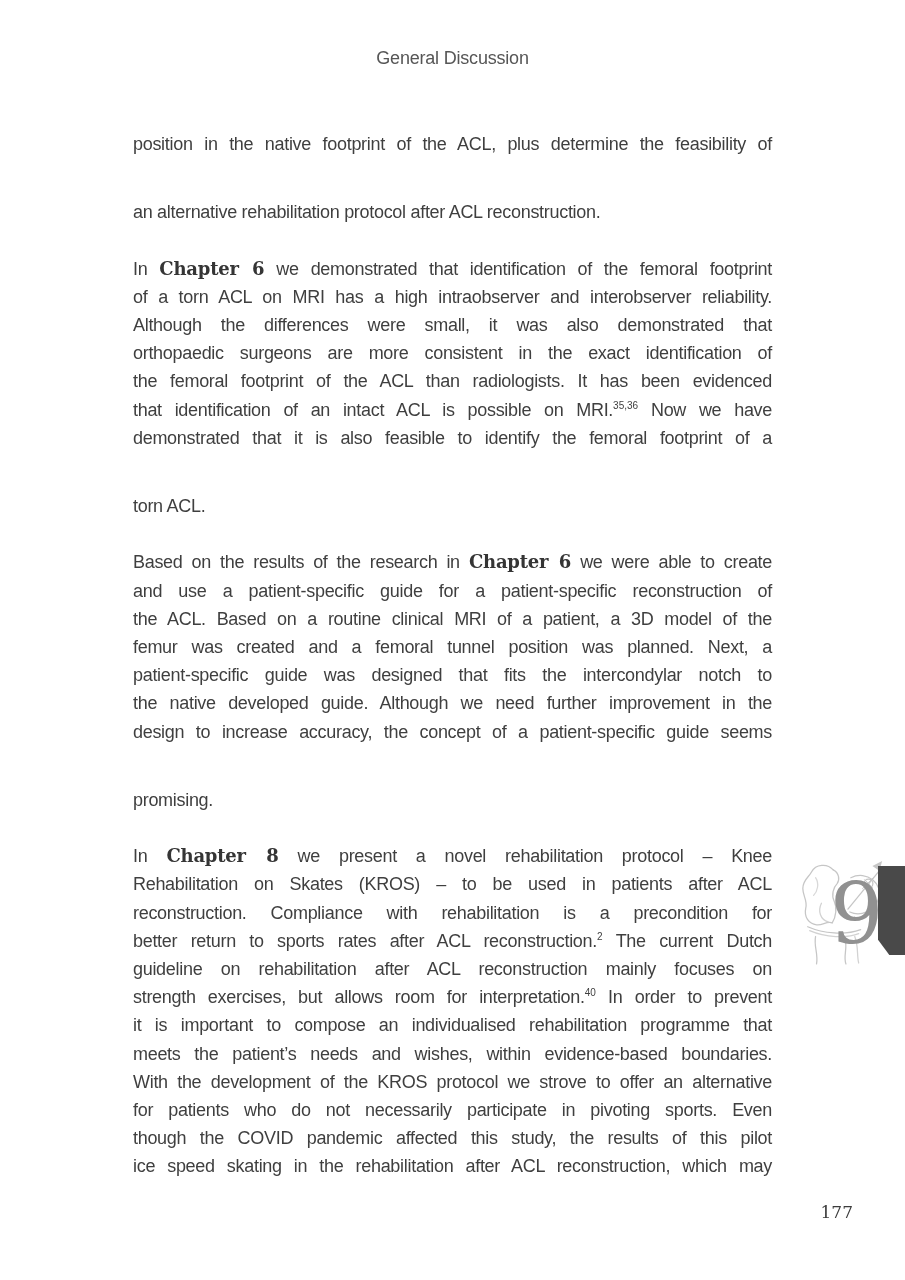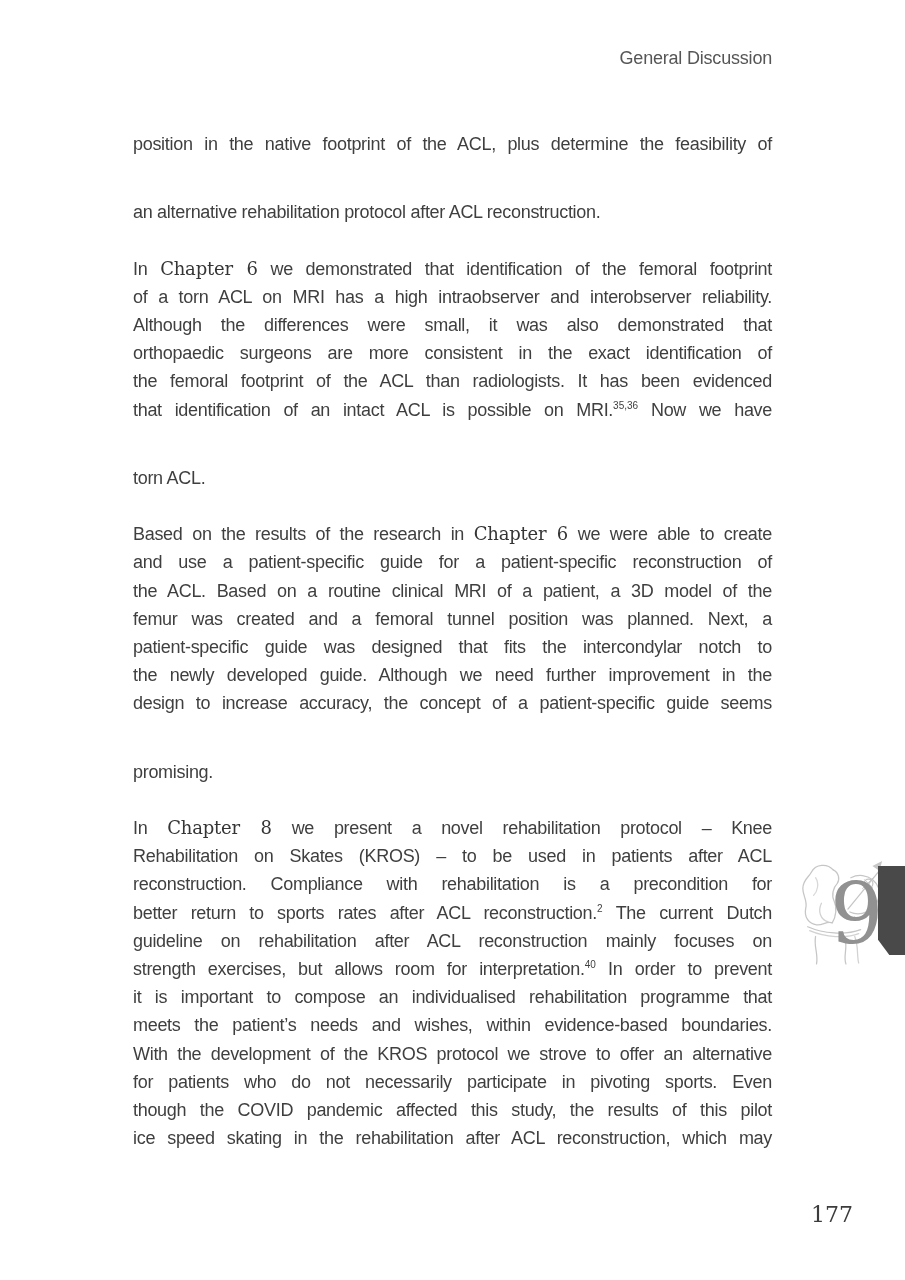--- a/index.html
+++ b/index.html
@@ -1,62 +1,63 @@
 <!DOCTYPE html>
 <html><head>
 <meta charset="utf-8">
 <style>
   html,body{margin:0;padding:0;background:#ffffff;}
   .page{position:relative;width:905px;height:1280px;background:#ffffff;overflow:hidden;
         font-family:"Liberation Sans",sans-serif;}
-  .running-header{position:absolute;top:48px;left:133px;width:639px;text-align:right;
+  .running-header{position:absolute;top:48px;left:133px;width:639px;text-align:center;
         font-size:18px;letter-spacing:-0.2px;color:#565656;}
   .body-text{position:absolute;top:130px;left:133px;width:639px;color:#3f3f3f;
         font-size:18px;letter-spacing:-0.3px;}
   .para{margin:0 0 28.2px 0;}
   .line{line-height:28.2px;text-align:justify;text-align-last:justify;}
   .line.para-end{text-align-last:left;margin-top:40px;}
-  .seg-b{font-family:"DejaVu Serif",serif;font-weight:normal;color:#353535;letter-spacing:-0.2px;}
+  .seg-b{font-family:"DejaVu Serif",serif;font-weight:bold;color:#353535;letter-spacing:-0.2px;}
   .seg-sup{font-size:10px;vertical-align:super;line-height:0;letter-spacing:0;margin-top:16px;}
   .chapter-tab{position:absolute;top:866px;right:0;width:27px;height:89px;background:#494949;
         clip-path:polygon(0 0,100% 0,100% 100%,42% 100%,0 83%);}
   .knee-sketch{position:absolute;top:858px;left:794px;width:98px;height:110px;}
   .chapter-num{position:absolute;top:872px;left:830px;font-family:"DejaVu Serif",serif;
         font-size:84px;line-height:1;color:#919191;}
   .page-number{position:absolute;top:1202px;right:52px;font-family:"DejaVu Serif",serif;
-        font-size:22px;color:#3c3c3c;}
+        font-size:17px;color:#3c3c3c;}
 </style>
 </head>
 <body>
 
 <div class="page">
 
   <div class="running-header">General Discussion</div>
 
   <div class="body-text">
       <div class="para">
         <div class="line"><span>position in the native footprint of the ACL, plus determine the feasibility of</span></div>
         <div class="line para-end"><span>an alternative rehabilitation protocol after ACL reconstruction.</span></div>
       </div>
       <div class="para">
         <div class="line"><span>In </span><span class="seg-b">Chapter 6</span><span> we demonstrated that identification of the femoral footprint</span></div>
         <div class="line"><span>of a torn ACL on MRI has a high intraobserver and interobserver reliability.</span></div>
         <div class="line"><span>Although the differences were small, it was also demonstrated that</span></div>
         <div class="line"><span>orthopaedic surgeons are more consistent in the exact identification of</span></div>
         <div class="line"><span>the femoral footprint of the ACL than radiologists. It has been evidenced</span></div>
         <div class="line"><span>that identification of an intact ACL is possible on MRI.</span><span class="seg-sup">35,36</span><span> Now we have</span></div>
+        <div class="line"><span>demonstrated that it is also feasible to identify the femoral footprint of a</span></div>
         <div class="line para-end"><span>torn ACL.</span></div>
       </div>
       <div class="para">
         <div class="line"><span>Based on the results of the research in </span><span class="seg-b">Chapter 6</span><span> we were able to create</span></div>
         <div class="line"><span>and use a patient-specific guide for a patient-specific reconstruction of</span></div>
         <div class="line"><span>the ACL. Based on a routine clinical MRI of a patient, a 3D model of the</span></div>
         <div class="line"><span>femur was created and a femoral tunnel position was planned. Next, a</span></div>
         <div class="line"><span>patient-specific guide was designed that fits the intercondylar notch to</span></div>
-        <div class="line"><span>the newly developed guide. Although we need further improvement in the</span></div>
+        <div class="line"><span>the native developed guide. Although we need further improvement in the</span></div>
         <div class="line"><span>design to increase accuracy, the concept of a patient-specific guide seems</span></div>
         <div class="line para-end"><span>promising.</span></div>
       </div>
       <div class="para">
         <div class="line"><span>In </span><span class="seg-b">Chapter 8</span><span> we present a novel rehabilitation protocol – Knee</span></div>
         <div class="line"><span>Rehabilitation on Skates (KROS) – to be used in patients after ACL</span></div>
         <div class="line"><span>reconstruction. Compliance with rehabilitation is a precondition for</span></div>
         <div class="line"><span>better return to sports rates after ACL reconstruction.</span><span class="seg-sup">2</span><span> The current Dutch</span></div>
         <div class="line"><span>guideline on rehabilitation after ACL reconstruction mainly focuses on</span></div>
         <div class="line"><span>strength exercises, but allows room for interpretation.</span><span class="seg-sup">40</span><span> In order to prevent</span></div>

